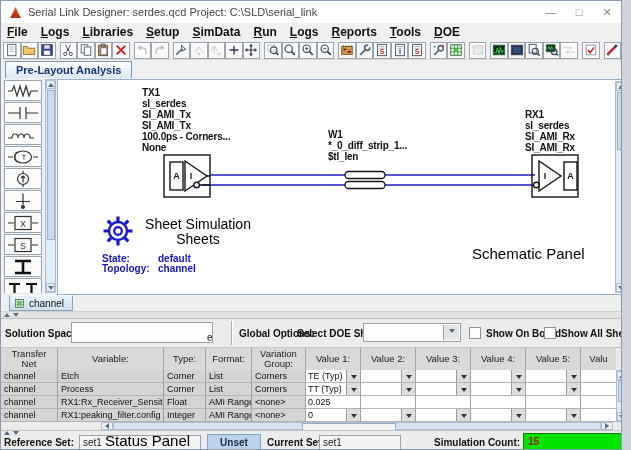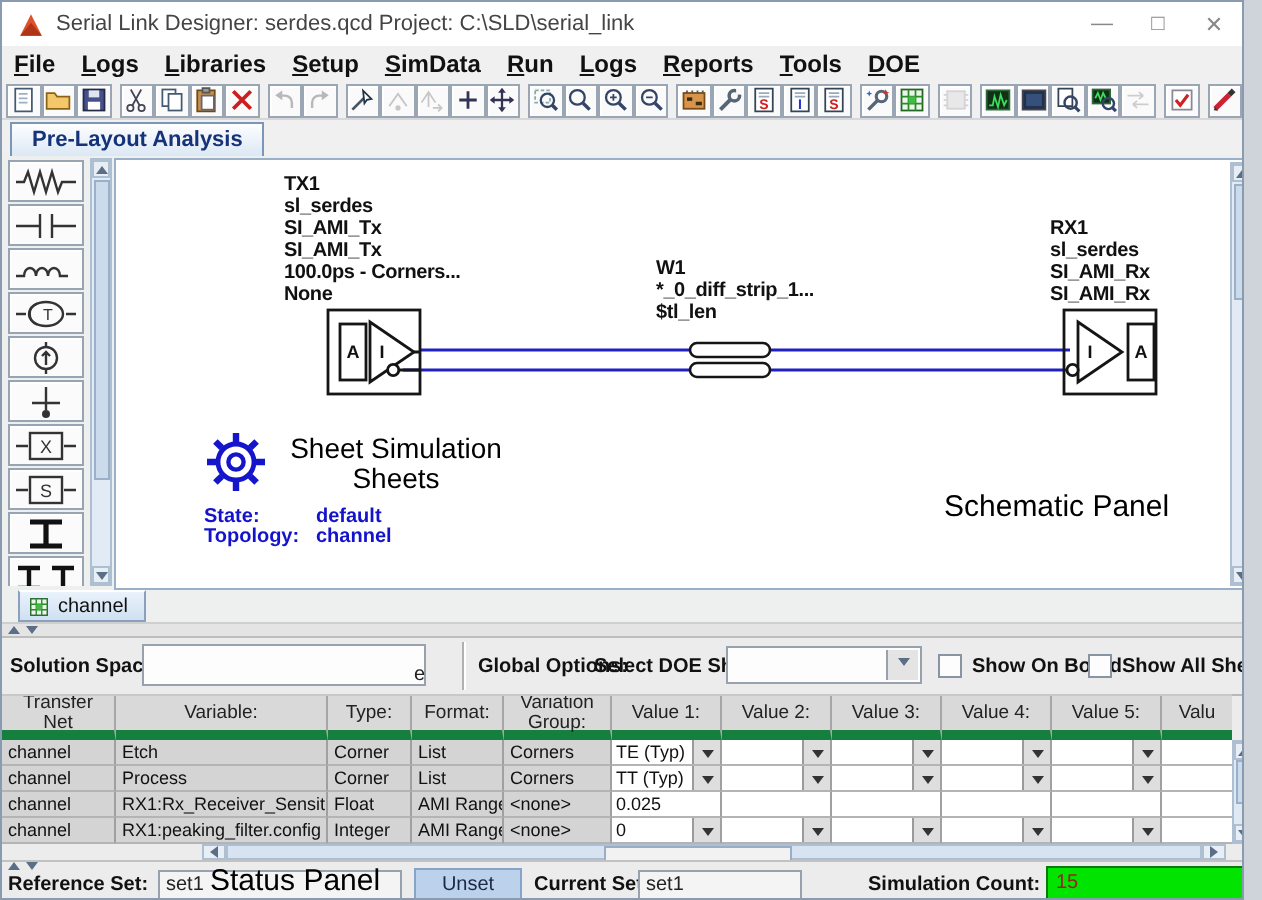--- a/index.html
+++ b/index.html
@@ -53,37 +53,37 @@
   .sspanel{position:absolute;left:0;top:318px;width:631px;height:111px;background:#ececec;}
   .ss-controls{position:absolute;left:0;top:0;width:100%;height:28px;border-bottom:1px solid #b8b8b8;}
   .blabel{position:absolute;font-size:10px;font-weight:700;color:#111;white-space:nowrap;}
   .field{position:absolute;background:#fdfdfd;border:1px solid #98a2ae;box-sizing:border-box;font-size:10px;color:#222;display:flex;align-items:center;padding-left:3px;}
   .ss-e{position:absolute;left:206px;top:13px;font-size:10px;color:#222;}
   .vsep{position:absolute;left:230px;top:2px;width:1px;height:24px;background:#b0b0b0;box-shadow:1px 0 0 #fff;}
   .combo-btn{position:absolute;right:1px;top:1px;bottom:1px;width:15px;background:#e4e4e4;border-left:1px solid #98a2ae;display:flex;align-items:center;justify-content:center;}
   .cb{position:absolute;width:12px;height:12px;background:#fdfdfd;border:1px solid #8894a2;box-sizing:border-box;}
   
   .thead{position:absolute;left:0;top:28px;width:615px;height:23px;display:flex;overflow:hidden;background:#d9d9d9;border-top:1px solid #c8c8c8;}
-  .th{border-right:1px solid #a6a6a6;border-bottom:6px solid #15803d;box-sizing:border-box;font-size:9.5px;color:#222;display:flex;align-items:center;justify-content:center;text-align:center;white-space:pre-line;line-height:10px;}
+  .th{border-right:1px solid #a6a6a6;border-bottom:1px solid #15803d;box-sizing:border-box;font-size:9.5px;color:#222;display:flex;align-items:center;justify-content:center;text-align:center;white-space:pre-line;line-height:10px;}
   .tbody{position:absolute;left:0;top:51px;width:615px;height:52px;overflow:hidden;}
   .tr{display:flex;height:13px;}
   .td{border-right:1px solid #a0a0a0;border-bottom:1px solid #b4b4b4;box-sizing:border-box;font-size:9px;color:#111;background:#d4d4d4;display:flex;align-items:center;padding-left:3px;overflow:hidden;white-space:nowrap;}
   .td.v{background:#ffffff;padding-left:2px;position:relative;}
   .ddb{position:absolute;right:0;top:0;bottom:0;width:13px;background:#dedede;border-left:1px solid #9a9a9a;display:flex;align-items:center;justify-content:center;}
   .ddb::after{content:"";width:0;height:0;border:3.5px solid transparent;border-top:4.5px solid #333;margin-top:4px;}
   .c0{width:57px}.c1{width:106px}.c2{width:42px}.c3{width:46px}.c4{width:54px}.cv{width:55px}.c10{width:35px;border-right:none;}
   
   .t-vscroll{position:absolute;left:615px;top:51px;width:12px;height:52px;background:#dfe9f4;border:1px solid #aebfd2;box-sizing:border-box;}
   .t-hscroll{position:absolute;left:0;top:103px;width:627px;height:8px;background:#ececec;}
   .t-htrack{position:absolute;left:112px;top:0;width:488px;height:8px;background:#d7e3f1;border:1px solid #aebfd2;box-sizing:border-box;}
   .t-hthumb{position:absolute;left:188px;top:0px;width:92px;height:6px;background:#f2f2f2;border:1px solid #98aec6;}
   .hbtn{position:absolute;top:0;width:12px;height:8px;background:#e8eef6;border:1px solid #aebfd2;box-sizing:border-box;display:flex;align-items:center;justify-content:center;}
   
   .statusbar{position:absolute;left:0;top:429px;width:631px;height:21px;background:#ececec;border-top:1px solid #c2c2c2;}
-  .chip{position:absolute;display:flex;align-items:center;justify-content:center;font-size:10px;font-weight:400;box-sizing:border-box;text-align:right;}
+  .chip{position:absolute;display:flex;align-items:center;justify-content:center;font-size:10px;font-weight:700;box-sizing:border-box;text-align:right;}
   .unset{left:206px;top:3px;width:54px;height:16px;background:#bcd2ec;border:1px solid #84a4c8;color:#1b2a44;}
   .simcount{left:522px;top:2px;width:106px;height:17px;background:#00e400;border:1px solid #0a7a0a;color:#a02020;justify-content:flex-start;padding-left:4px;}
   .status-anno{left:104px;top:1px;}
 </style>
 </head>
 <body>
 
 <svg width="0" height="0" style="position:absolute" aria-hidden="true">
   <defs>
     <symbol id="i-page" viewBox="0 0 16 16">

